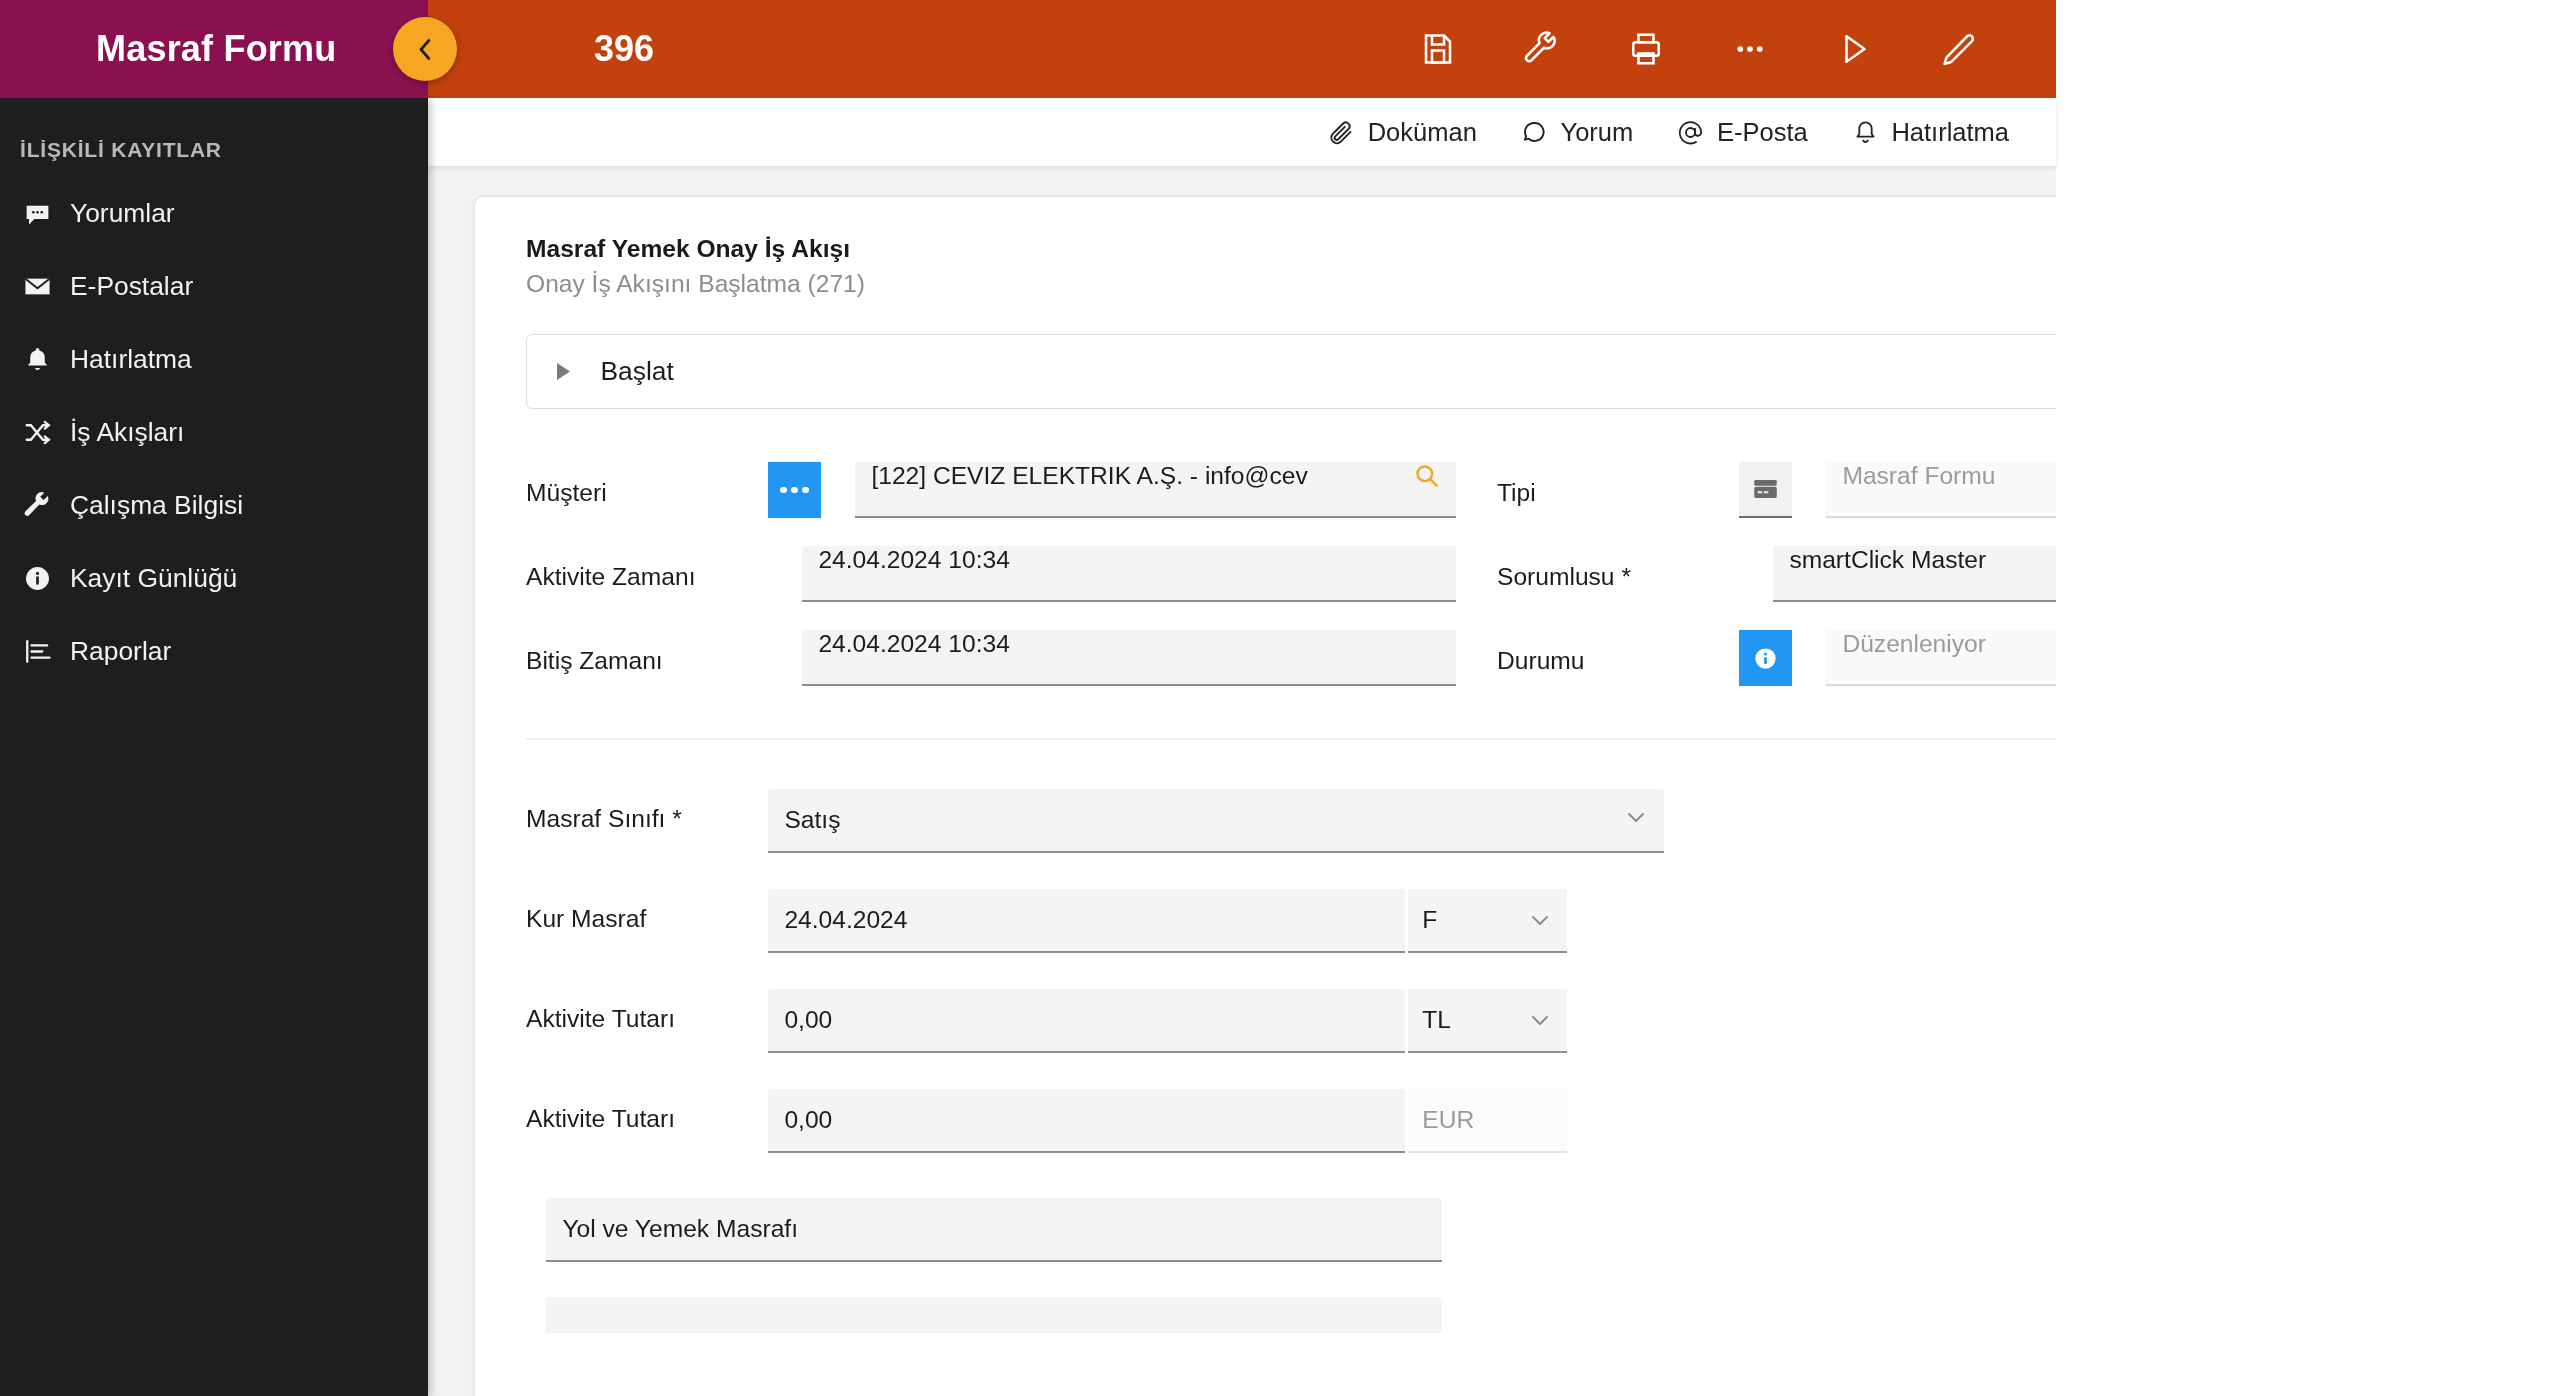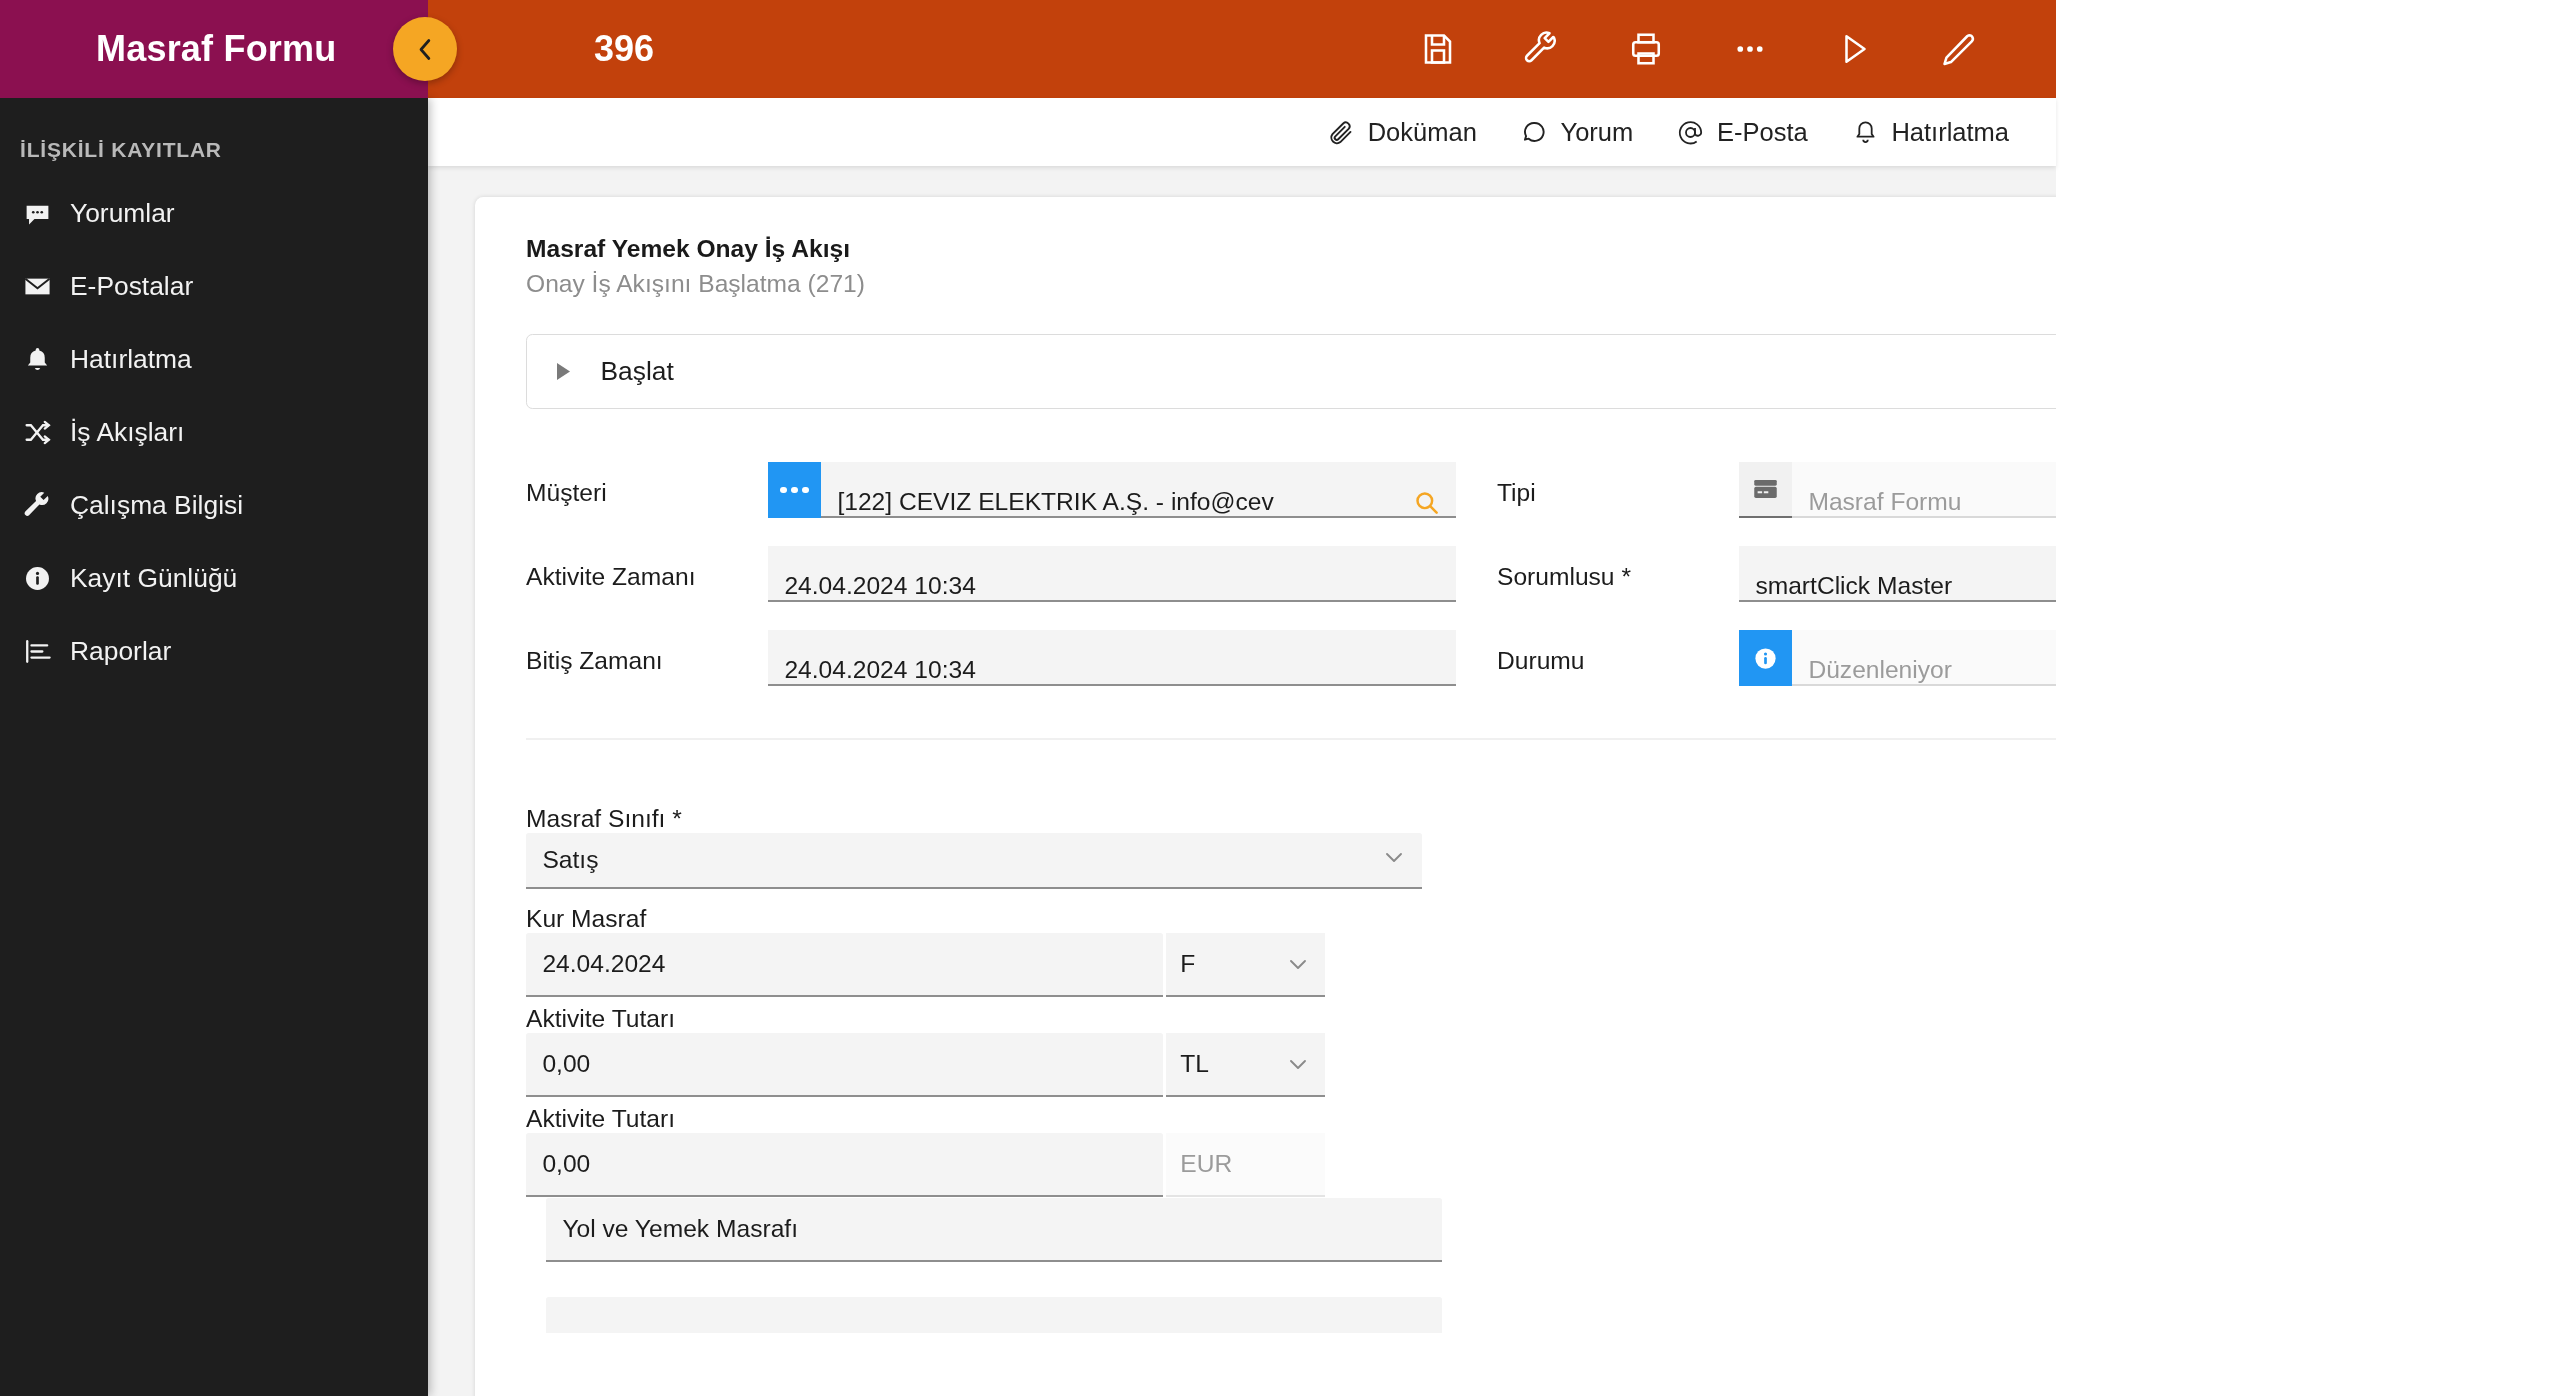--- a/index.html
+++ b/index.html
@@ -98,22 +98,22 @@
   .form-grid { display: flex; padding: 0 51px; margin-top: 53px; }
   .col { width: 947px; }
   .col.right { margin-left: 41px; }
 
   .frow { display: flex; align-items: flex-start; height: 84px; }
   .flabel { width: 242px; font-size: 24.6px; color: #1c1c1c; padding-top: 16.4px; flex-shrink: 0; }
   .fctl { flex: 1; display: flex; }
 
   .finput {
     flex: 1; height: 56px; background: #f4f4f4; border-bottom: 2.7px solid #8e8e8e;
-    display: flex; align-items: flex-end; padding: 0 16.4px; font-size: 24.6px; color: #1c1c1c;
-    position: relative; min-width: 0;
+    display: flex; align-items: flex-start; padding: 0 16.4px; font-size: 24.6px; color: #1c1c1c;
+    position: relative; min-width: 0; margin-left: 34px;
   }
   .finput.light { background: #fafafa; border-bottom-color: #d9d9d9; color: #9b9b9b; }
   .finput .txt { white-space: nowrap; overflow: hidden; }
   .finput .txt.ph { color: #9b9b9b; }
 
   .prefix-blue {
     width: 53px; height: 56px; background: #2196F3; display: flex; align-items: center; justify-content: center; flex-shrink: 0;
   }
   .prefix-blue .dots { display: flex; gap: 4.6px; }
   .prefix-blue .dots i { width: 6.4px; height: 6.4px; background: #fff; border-radius: 50%; display: block; }
@@ -131,21 +131,21 @@
     width: 137px; height: 56px; background: #f4f4f4; border-bottom: 2.7px solid #8e8e8e;
     display: flex; align-items: center; padding: 0 14.6px; font-size: 24.6px; color: #1c1c1c; margin-left: 2.7px; flex-shrink: 0;
   }
   .suffix-sel.light { background: #fafafa; border-bottom-color: #d9d9d9; color: #9b9b9b; }
   .suffix-sel .cv { margin-left: auto; }
   .suffix-sel svg { width: 24px; height: 24px; display: block; }
 
   .divider { height: 1.8px; background: #f0f0f0; margin: 24px 51px 0 51px; }
 
   .section2 { padding: 0 51px; margin-top: 49px; }
-  .row-wide { display: flex; align-items: flex-start; height: 100px; flex-direction: column; }
+  .row-wide { display: flex; align-items: flex-start; height: 100px; }
   .wide-input {
     width: 896px; height: 64px; background: #f4f4f4; border-bottom: 2.7px solid #8e8e8e;
     display: flex; align-items: center; padding: 0 16.4px; font-size: 24.6px; color: #1c1c1c; border-radius: 2.7px 2.7px 0 0;
   }
   .wide-input .cv { margin-left: auto; }
   .standalone {
     width: 896px; height: 64px; background: #f4f4f4; border-bottom: 2.7px solid #8e8e8e;
     display: flex; align-items: center; padding: 0 16.4px; font-size: 24.6px; color: #1c1c1c;
     margin-left: 20px; margin-top: 9px; border-radius: 2.7px 2.7px 0 0;
   }

